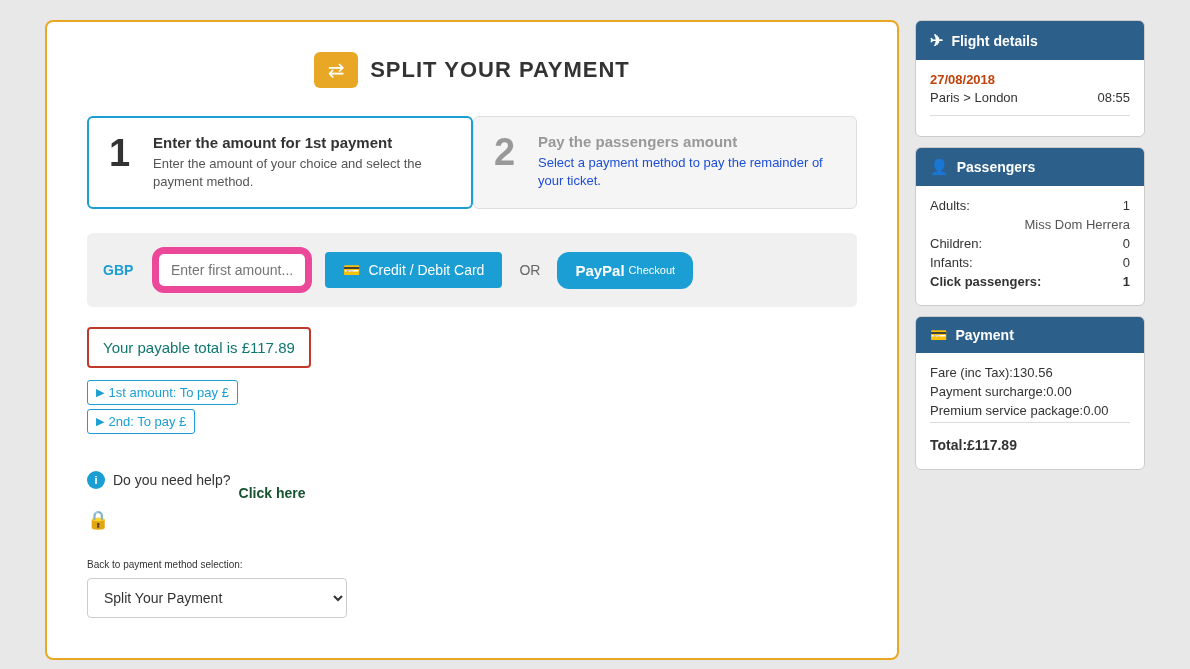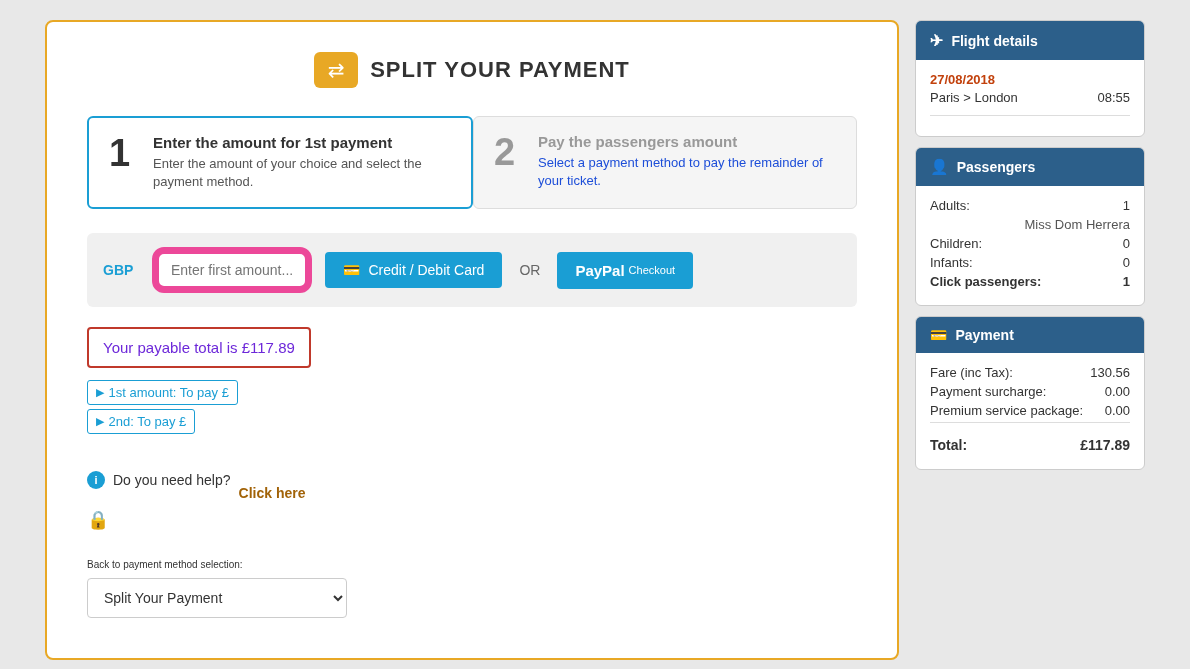--- a/index.html
+++ b/index.html
@@ -139,21 +139,21 @@
       font-size: 14px;
       cursor: pointer;
       display: flex;
       align-items: center;
       gap: 8px;
     }
     .btn-paypal {
       background: #1a9ed4;
       color: white;
       border: none;
-      border-radius: 4px;
+      border-radius: 12px;
       padding: 10px 18px;
       font-size: 14px;
       cursor: pointer;
       display: flex;
       align-items: center;
       gap: 4px;
     }
     .paypal-text {
       font-weight: bold;
       font-size: 15px;
@@ -162,21 +162,21 @@
       font-size: 11px;
     }
     
     .payable-total {
       border: 2px solid #c0392b;
       border-radius: 4px;
       padding: 10px 14px;
       display: inline-block;
       margin-bottom: 12px;
       font-size: 15px;
-      color: #6d28d9;
+      color: #0f766e;
     }
     
     .amount-links {
       display: flex;
       flex-direction: column;
       gap: 4px;
       margin-bottom: 24px;
     }
     .amount-link {
       display: inline-flex;
@@ -218,21 +218,21 @@
       justify-content: center;
       font-size: 11px;
       font-weight: bold;
       flex-shrink: 0;
     }
     .lock-icon {
       font-size: 18px;
       flex-shrink: 0;
     }
     .click-here {
-      color: #a16207;
+      color: #14532d;
       cursor: pointer;
       font-weight: bold;
       margin-top: 27px;
     }
     
     .back-section {}
     .back-label {
       font-size: 10px;
       color: #333;
       margin-bottom: 8px;
@@ -305,21 +305,21 @@
     .passenger-row.total {
       font-weight: bold;
     }
     .passenger-name {
       font-size: 13px;
       color: #555;
       text-align: right;
     }
     .payment-row {
       display: flex;
-      justify-content: space-between;
+      justify-content: flex-start;
       font-size: 13px;
       color: #333;
       margin-bottom: 4px;
     }
     .payment-row.total {
       font-weight: bold;
       font-size: 14px;
       border-top: 1px solid #ddd;
       padding-top: 14px;
       margin-top: 4px;

